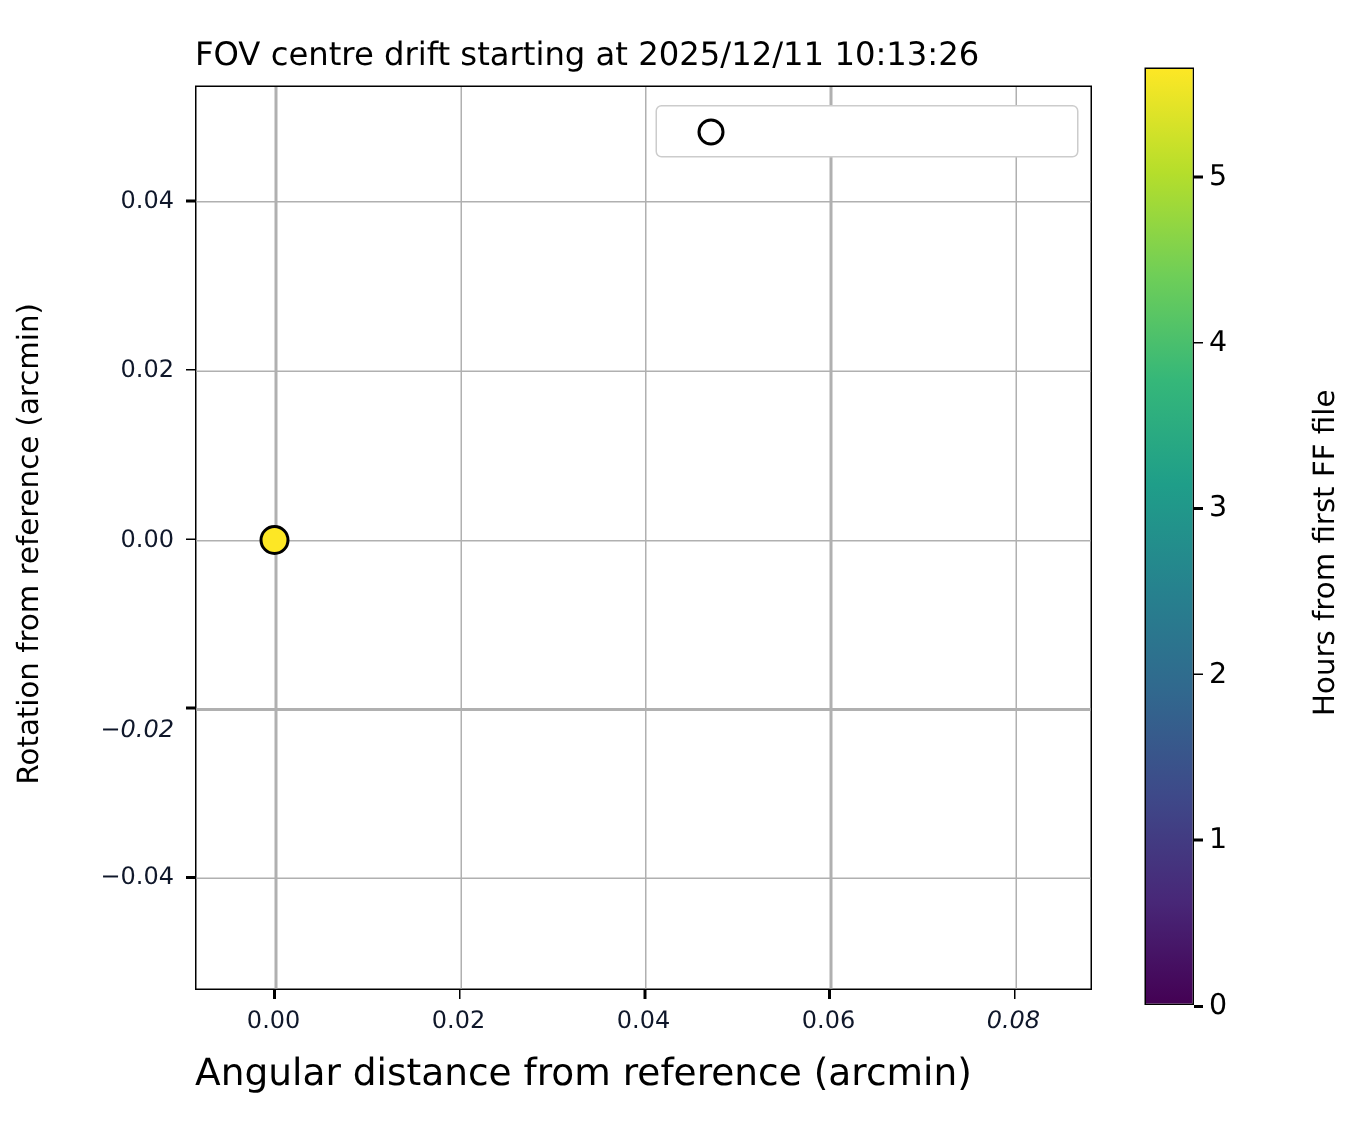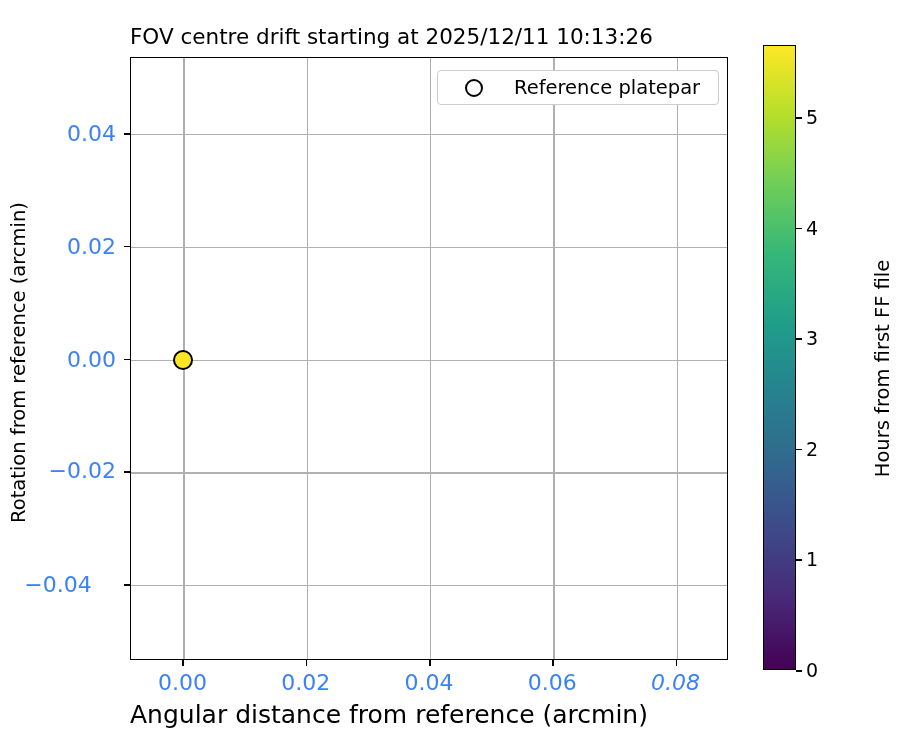--- a/index.html
+++ b/index.html
@@ -91,22 +91,22 @@
     top: 660px;
   }
   .tick-mark.y {
     height: 1.7px;
     width: 6px;
     left: 124px;
   }
 
   .tick-label {
     position: absolute;
-    font-size: 22px;
-    color: #3b82f6;
+    font-size: 16px;
+    color: #0f172a;
     white-space: nowrap;
   }
   .tick-label.x {
     top: 670px;
     transform: translateX(-50%);
     text-align: center;
   }
   .tick-label.y {
     left: 0;
     width: 116px;
@@ -241,37 +241,36 @@
       <div class="tick-label x" style="left: 182.402px;">0.00</div>
       <div class="tick-mark x" style="left: 305.701px;"></div>
       <div class="tick-label x" style="left: 305.701px;">0.02</div>
       <div class="tick-mark x" style="left: 429px;"></div>
       <div class="tick-label x" style="left: 429px;">0.04</div>
       <div class="tick-mark x" style="left: 552.299px;"></div>
       <div class="tick-label x" style="left: 552.299px;">0.06</div>
       <div class="tick-mark x" style="left: 675.598px;"></div>
       <div class="tick-label x" style="left: 675.598px; font-style: italic;">0.08</div>
       <div class="tick-mark y" style="top: 583.921px;"></div>
-      <div class="tick-label y" style="top: 583.921px; text-align: center;">−0.04</div>
+      <div class="tick-label y" style="top: 583.921px;">−0.04</div>
       <div class="tick-mark y" style="top: 471.21px;"></div>
-      <div class="tick-label y" style="top: 470px;">−0.02</div>
+      <div class="tick-label y" style="top: 486px; font-style: italic;">−0.02</div>
       <div class="tick-mark y" style="top: 358.5px;"></div>
       <div class="tick-label y" style="top: 358.5px;">0.00</div>
       <div class="tick-mark y" style="top: 245.79px;"></div>
       <div class="tick-label y" style="top: 245.79px;">0.02</div>
       <div class="tick-mark y" style="top: 133.079px;"></div>
       <div class="tick-label y" style="top: 133.079px;">0.04</div>
     </div>
 
   <div id="xlabel">Angular distance from reference (arcmin)</div>
   <div id="ylabel">Rotation from reference (arcmin)</div>
 
   <div id="legend">
     <span id="legend-marker"></span>
-    <span id="legend-label">Reference platepar</span>
   </div>
 
   <div id="colorbar">
     <div id="colorbar-gradient" style="background: linear-gradient(rgb(253, 231, 37), rgb(181, 222, 43), rgb(110, 206, 88), rgb(53, 183, 121), rgb(31, 158, 137), rgb(38, 130, 142), rgb(49, 104, 142), rgb(62, 73, 137), rgb(72, 40, 120), rgb(68, 1, 84));"></div>
   </div>
   <div id="colorbar-ticks">
       <div class="cb-tick" style="top: 670px;"></div>
       <div class="cb-tick-label" style="top: 670px;">0</div>
       <div class="cb-tick" style="top: 559.381px;"></div>
       <div class="cb-tick-label" style="top: 559.381px;">1</div>

